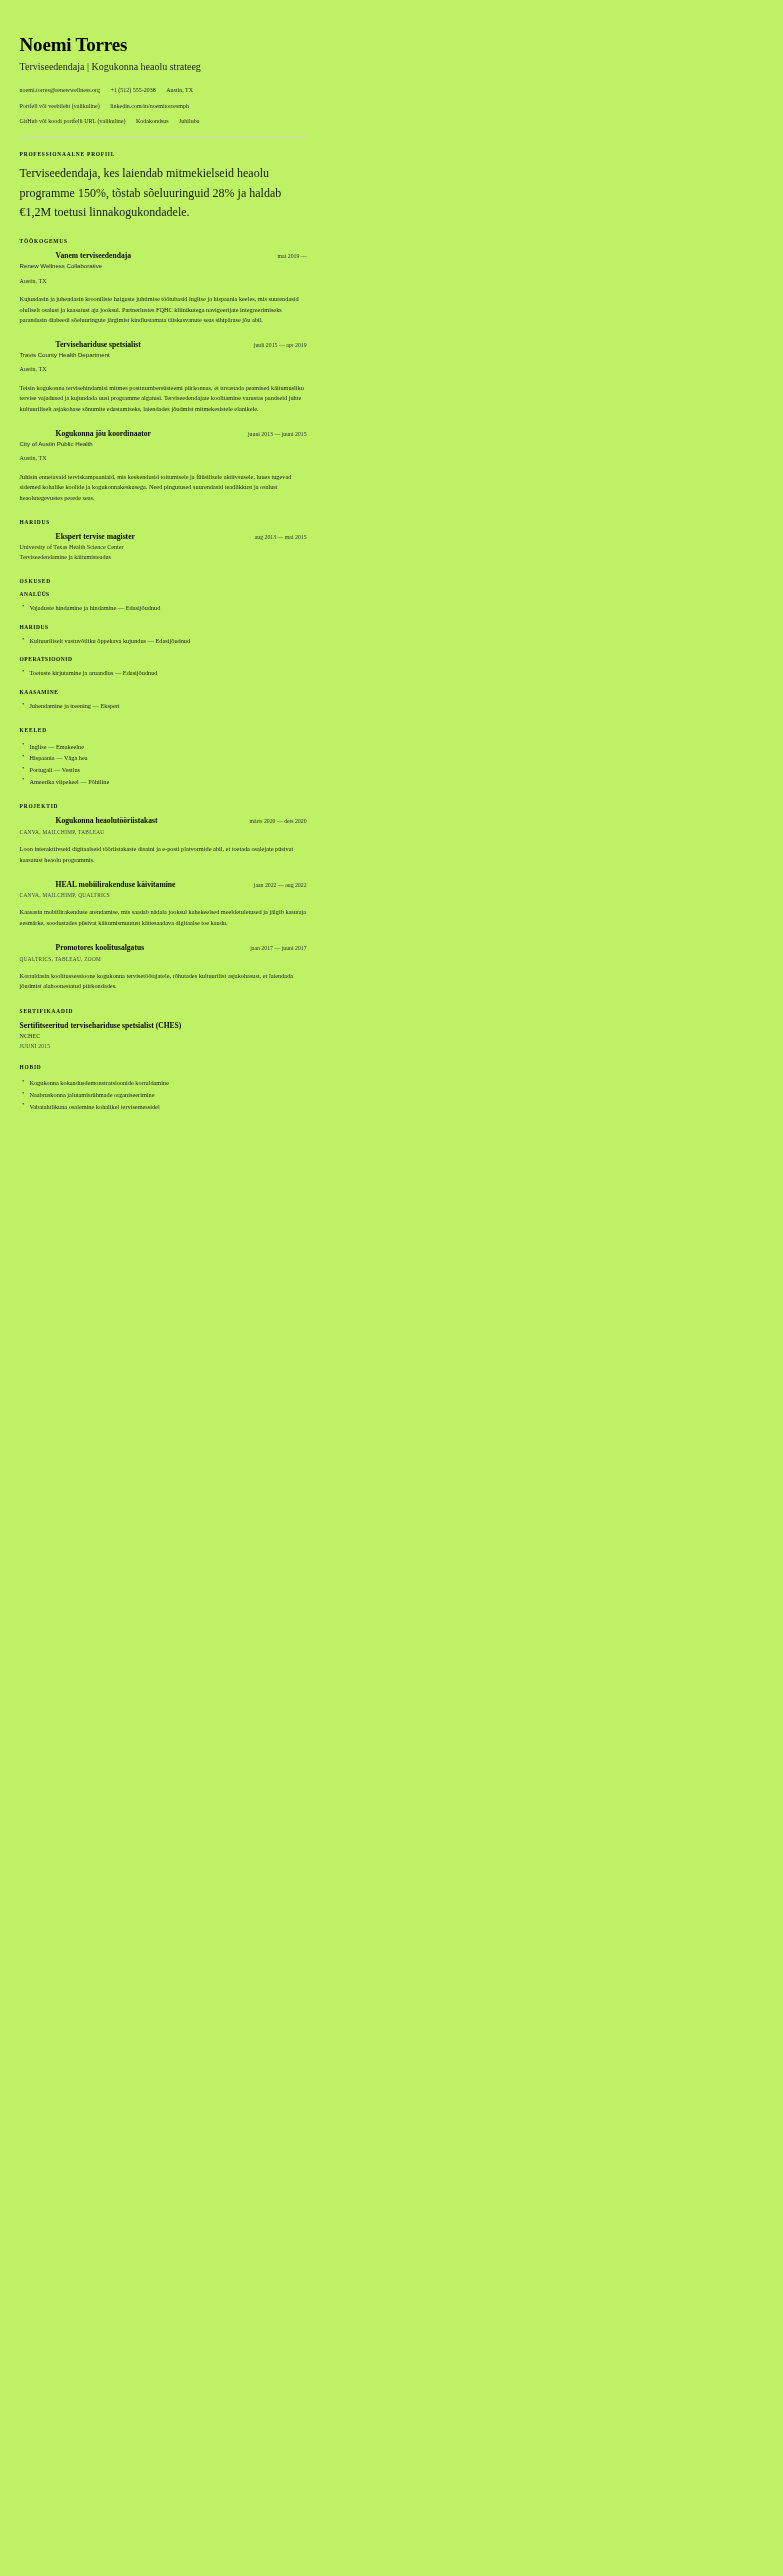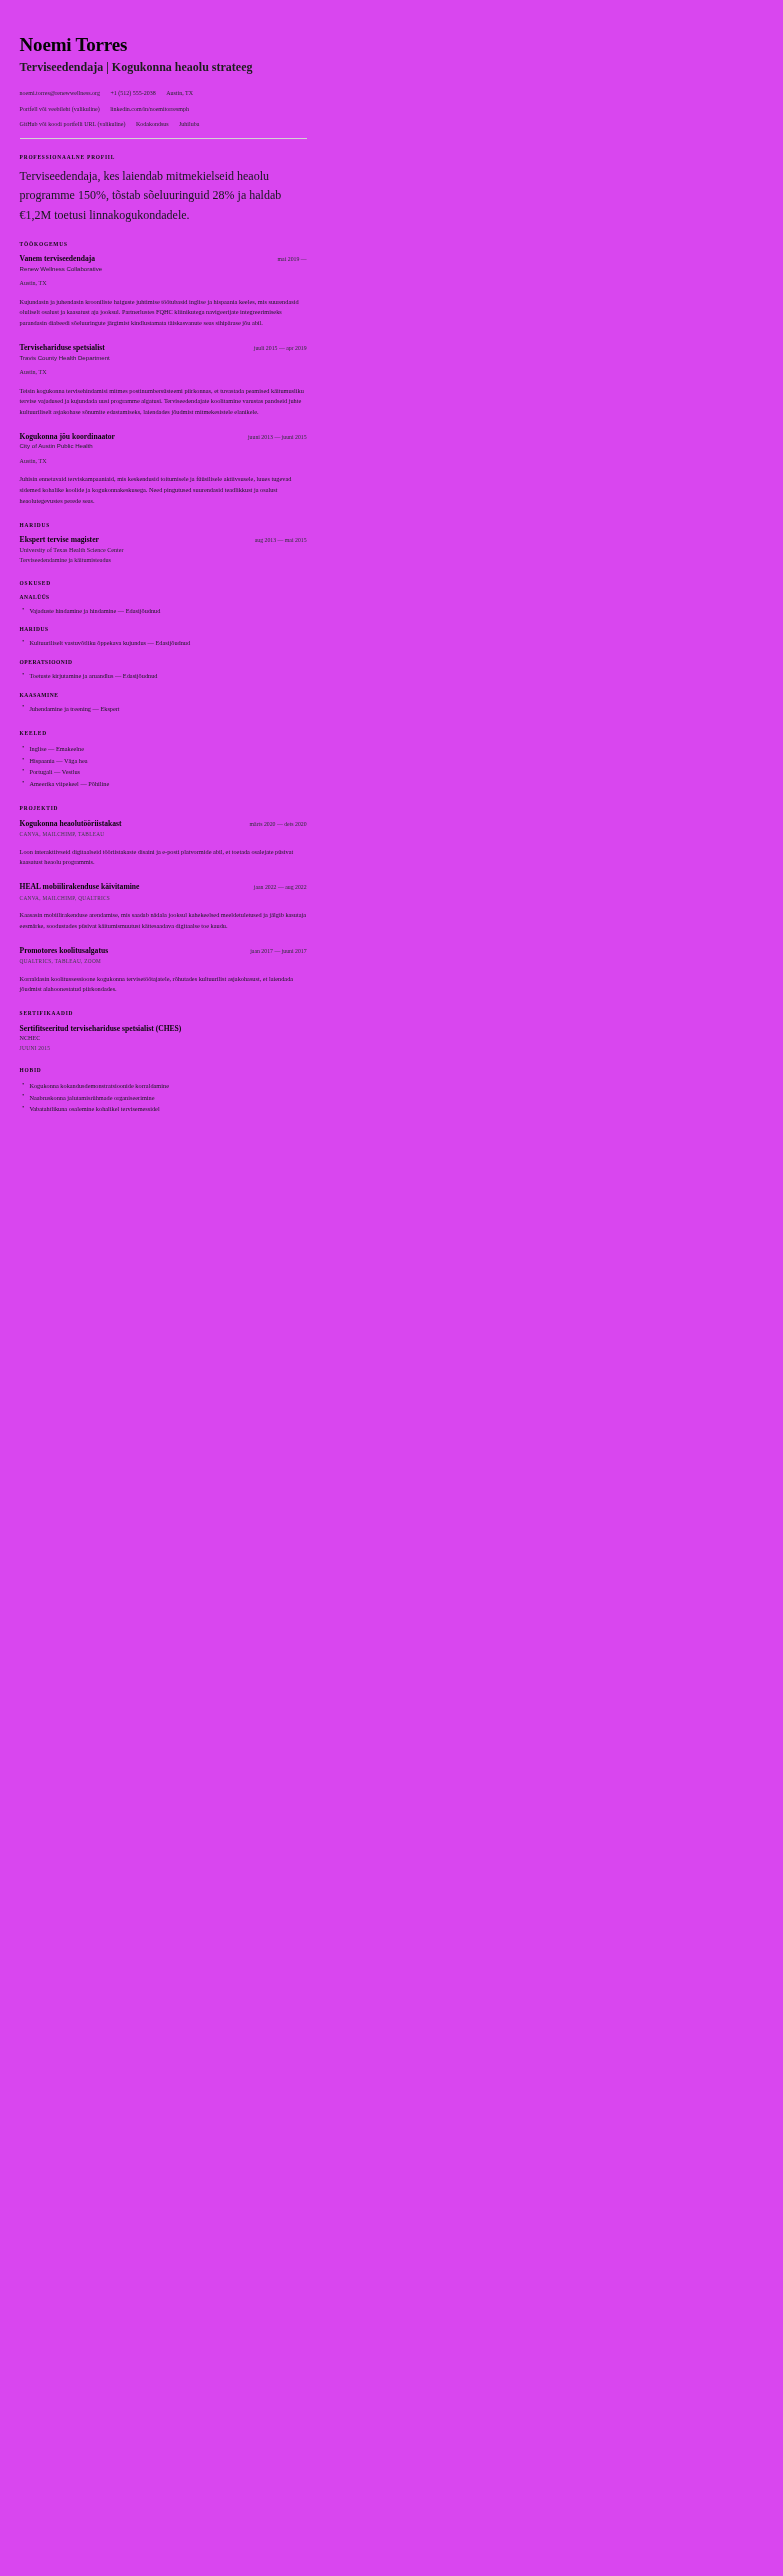--- a/index.html
+++ b/index.html
@@ -10,40 +10,40 @@
   body {
     width: 784px;
     font-family: "Liberation Serif", "DejaVu Serif", serif;
     color: #111111;
     -webkit-font-smoothing: antialiased;
   }
   .page {
     width: 784px;
     min-height: 2576px;
     box-sizing: border-box;
-    background: #d946ef;
+    background: #bef264;
     padding: 34px 0 39px 0;
   }
   .sheet {
     width: 287px;
     margin: 0 0 0 19.6px;
   }
 
   
   .name {
     font-size: 19px;
     font-weight: 700;
     letter-spacing: -0.2px;
     line-height: 1.12;
     margin: 0 0 5.2px 0;
     color: #050505;
   }
   .headline {
-    font-size: 12px;
-    font-weight: 700;
+    font-size: 10px;
+    font-weight: 400;
     color: #1d1d1d;
     margin: 0 0 13px 0;
     line-height: 1.3;
   }
   .contact-row {
     display: flex;
     flex-wrap: wrap;
     gap: 0 10.4px;
     font-size: 6px;
     color: #24262b;
@@ -77,20 +77,21 @@
   }
 
   
   .entry { margin-bottom: 14.4px; }
   .entry:last-child { margin-bottom: 0; }
   .entry-head {
     display: flex;
     justify-content: space-between;
     align-items: baseline;
     gap: 22px;
+    margin-left: 36px;
   }
   .entry-title {
     font-size: 7.6px;
     font-weight: 700;
     color: #070707;
     line-height: 1.25;
   }
   .entry-date {
     font-size: 5.8px;
     color: #2c2f35;

